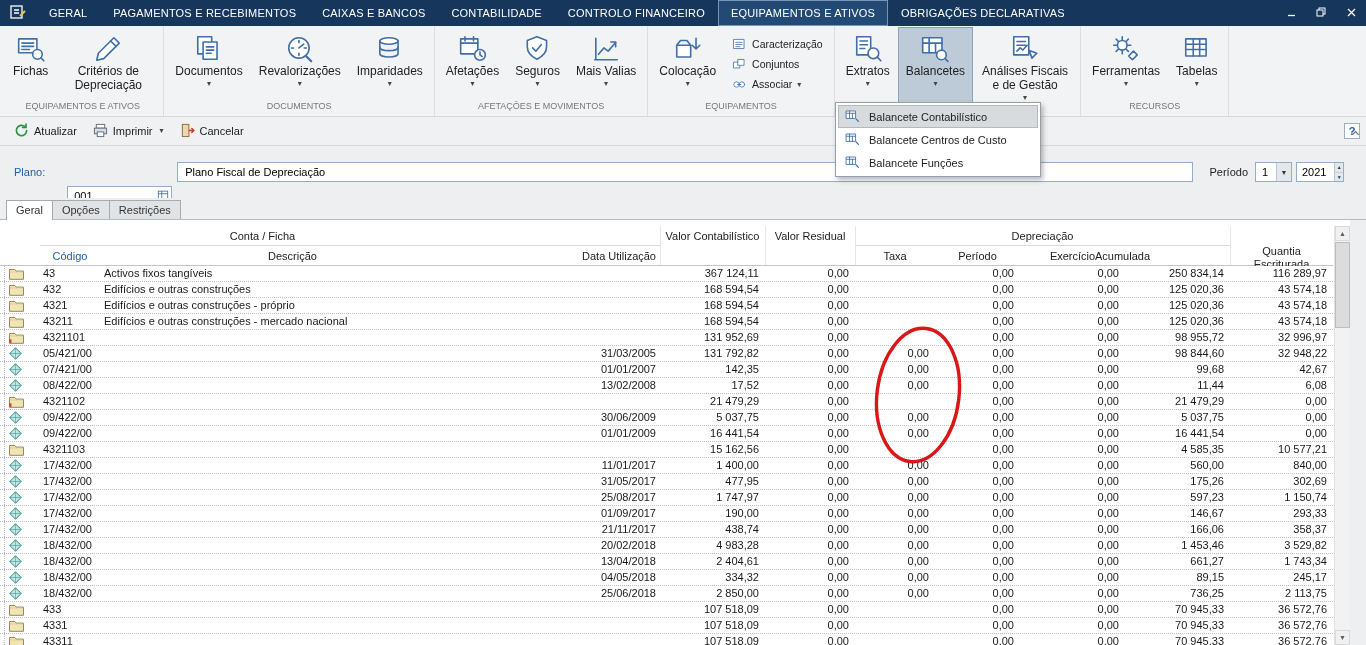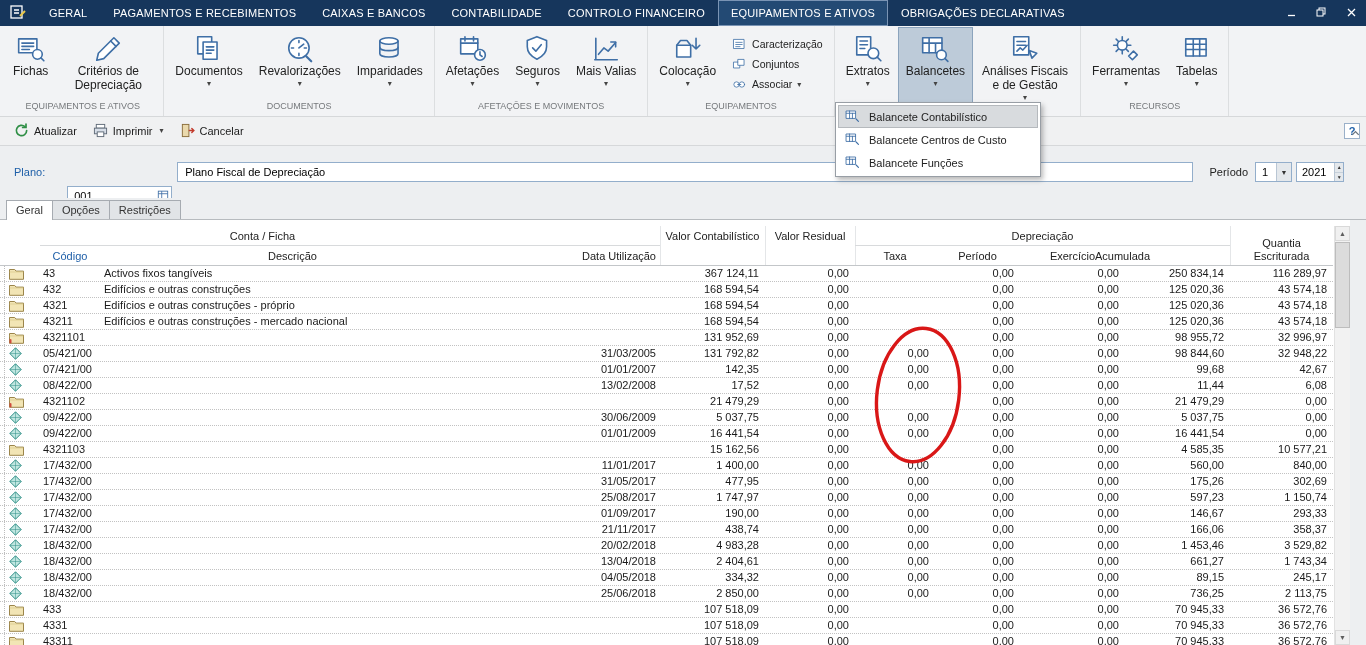--- a/index.html
+++ b/index.html
@@ -67,21 +67,21 @@
   .grid { position:absolute; top:220px; left:0; width:1350px; bottom:0; background:#fff; overflow:hidden; }
   .ghead { position:absolute; top:6px; left:0; width:1333px; height:40px; border-bottom:1px solid #c3c6c9; background:#fff; color:#222; }
   .gh { position:absolute; white-space:nowrap; overflow:hidden; }
   .r1 { top:0; height:20px; line-height:20px; }
   .r2 { top:20px; height:20px; line-height:20px; }
   .h-cf   { left:40px;  width:620px; text-align:center; padding-right:175px; border-bottom:1px solid #d8dadc; }
   .h-vc   { left:660px; width:105px; text-align:center; }
   .h-vr   { left:765px; width:90px;  text-align:center; }
   .h-dep  { left:855px; width:375px; text-align:center; border-bottom:1px solid #d8dadc; }
   .h-qe   { left:1230px; width:103px; height:40px; text-align:center; line-height:13px; padding-top:7px; white-space:normal; }
-  .h-qe span { display:block; width:72px; margin:4px auto; }
+  .h-qe span { display:block; width:72px; margin:12px auto; }
   .h-cod  { left:40px;  width:60px;  text-align:center; color:#1e5fa8; }
   .h-desc { left:100px; width:385px; text-align:center; }
   .h-data { left:485px; width:175px; text-align:right; padding-right:4px; }
   .h-taxa { left:855px; width:80px;  text-align:center; }
   .h-per  { left:935px; width:85px;  text-align:center; }
   .h-ex   { left:1020px; width:105px; text-align:center; }
   .h-ac   { left:1095px; width:105px; text-align:left; }
   .vl { position:absolute; top:0; bottom:0; width:0; border-left:1px solid #e4e6e8; }
 
   .gbody { position:absolute; top:46px; left:0; width:1333px; bottom:0; overflow:hidden; }

